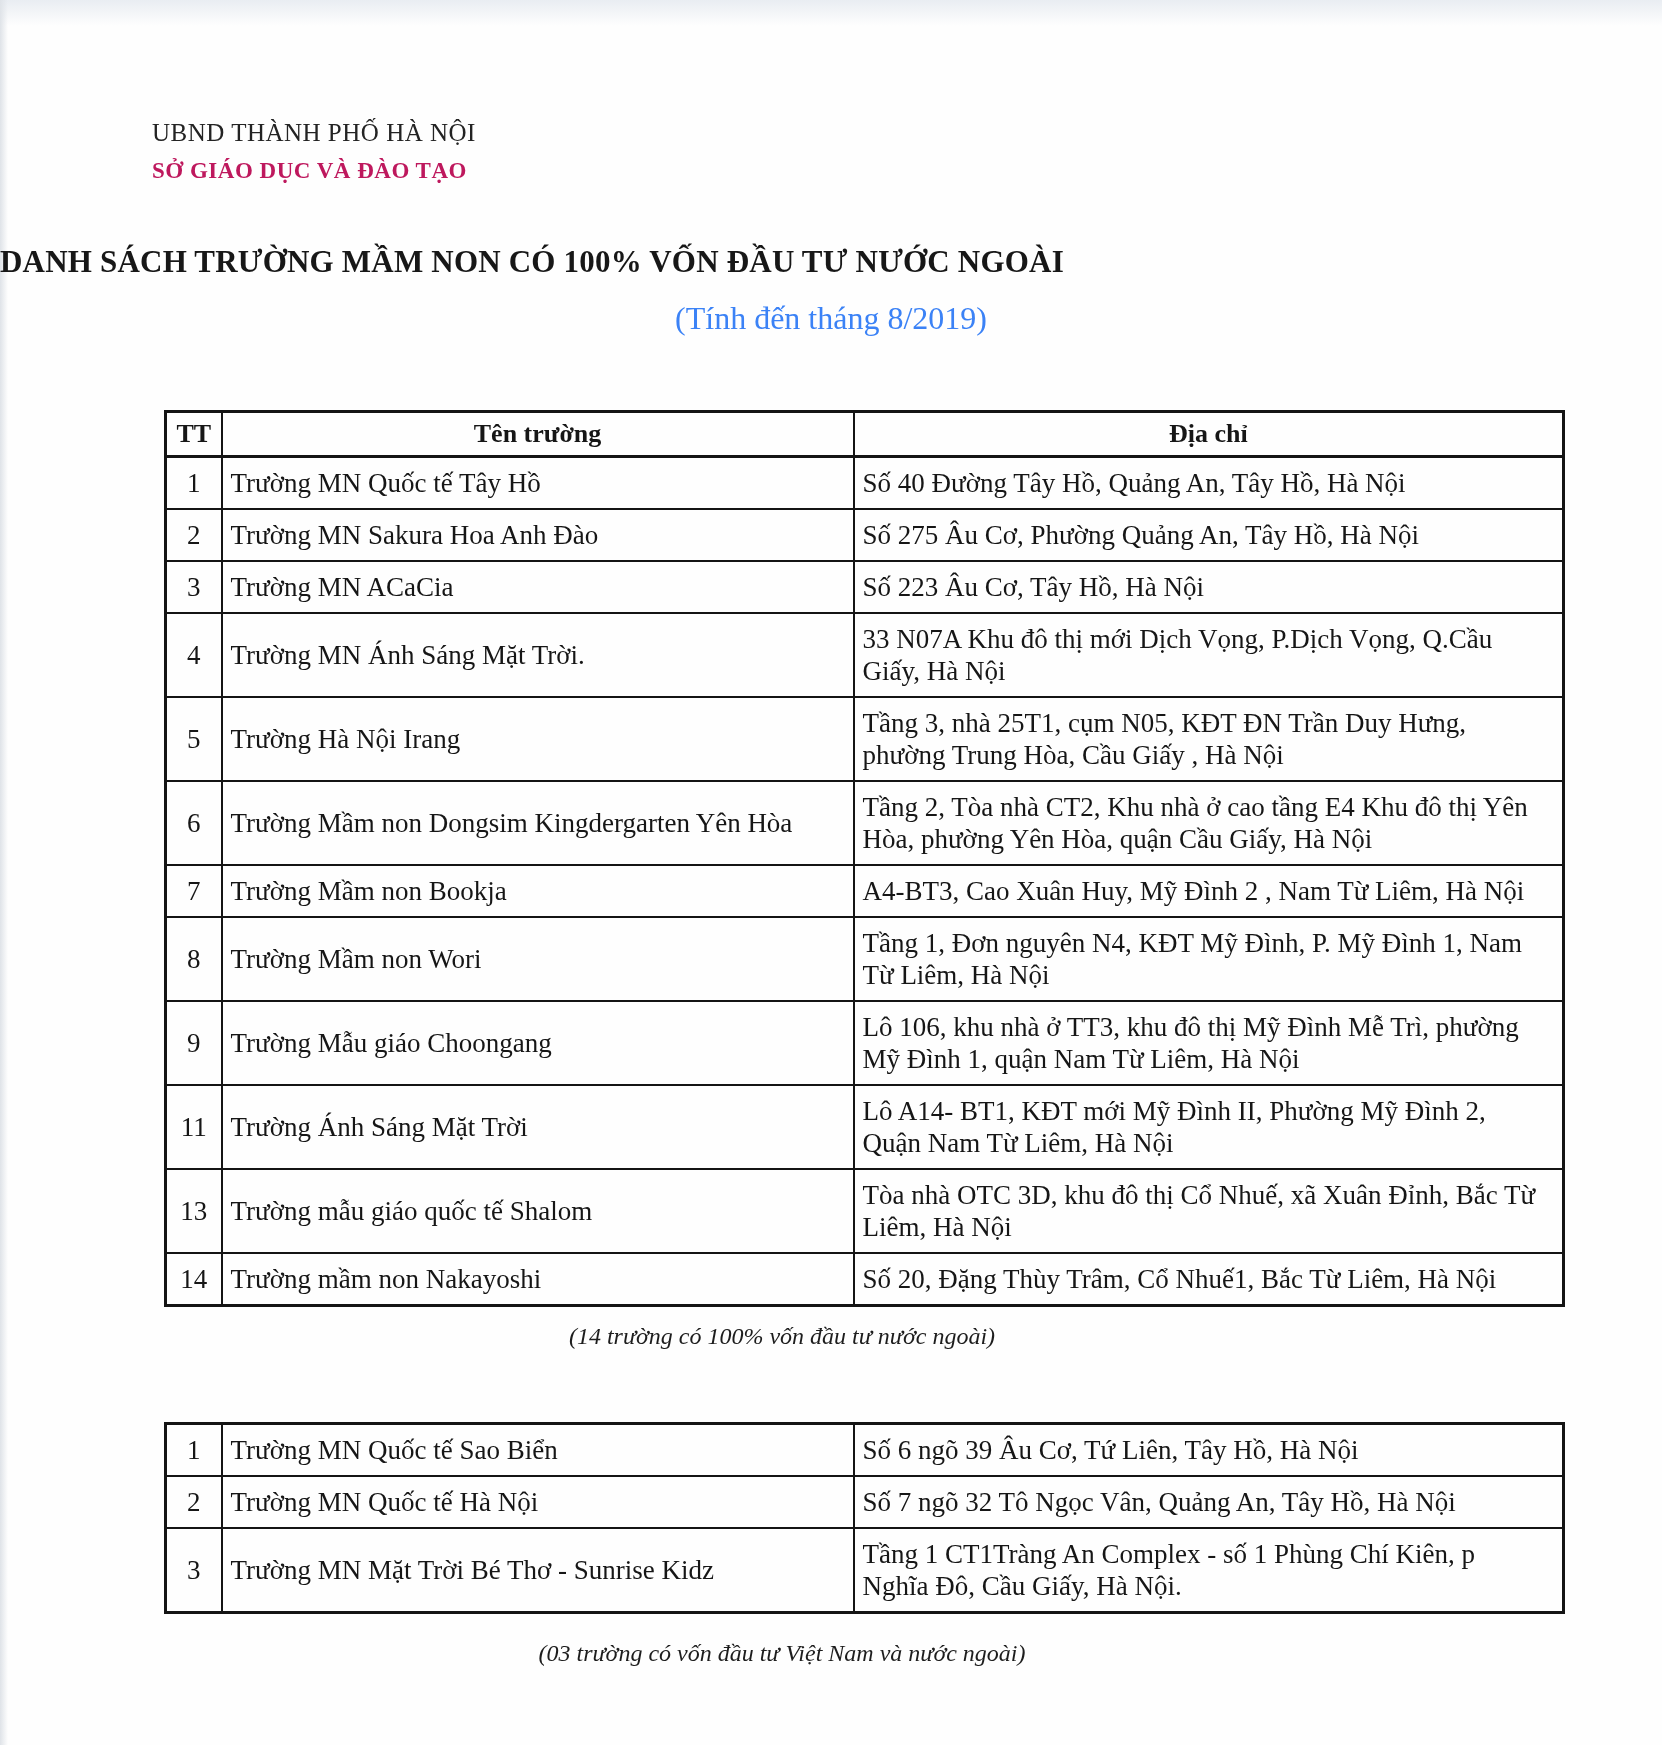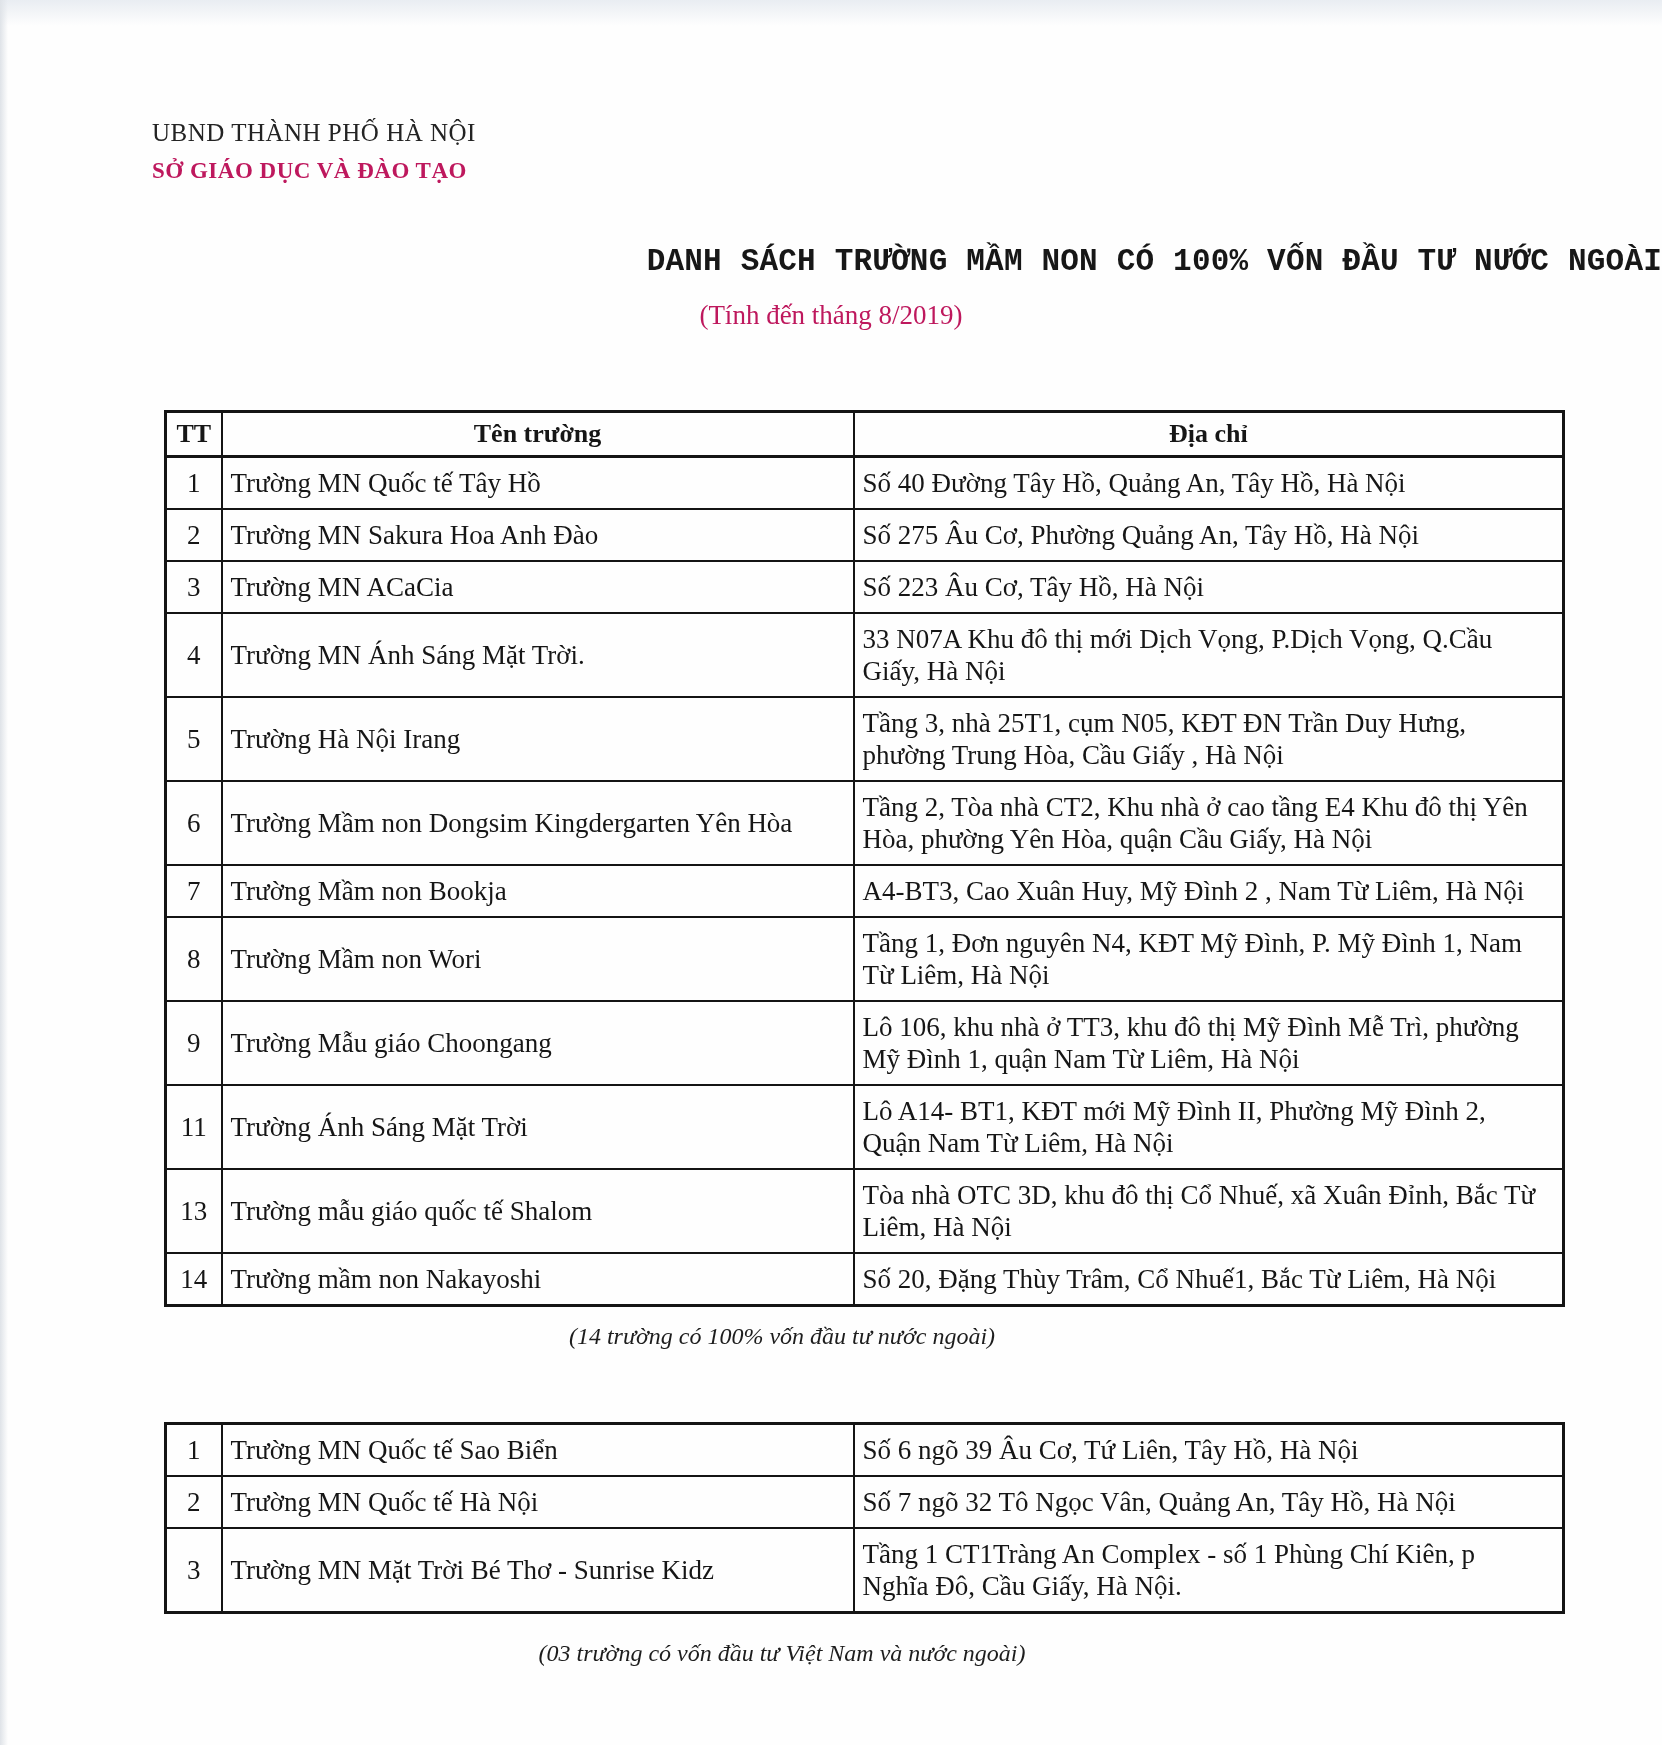--- a/index.html
+++ b/index.html
@@ -42,35 +42,34 @@
     font-size: 23px;
     font-weight: bold;
     letter-spacing: 0.5px;
     color: #be185d;
   }
   .doc-title {
     position: absolute;
     top: 244px;
     left: 0;
     width: 100%;
-    text-align: right;
+    text-align: left;
     font-size: 31px;
     font-weight: bold;
     letter-spacing: 0.2px;
     color: #171717;
-    font-family: Liberation Mono, monospace;
   }
   .doc-subtitle {
     position: absolute;
     top: 300px;
     left: 0;
     width: 100%;
     text-align: center;
-    font-size: 27px;
-    color: #be185d;
+    font-size: 32px;
+    color: #3b82f6;
   }
   .content {
     position: absolute;
     left: 164px;
     top: 362px;
     width: 1236px;
     margin-top: 48px;
   }
   table.school-table {
     border-collapse: collapse;

